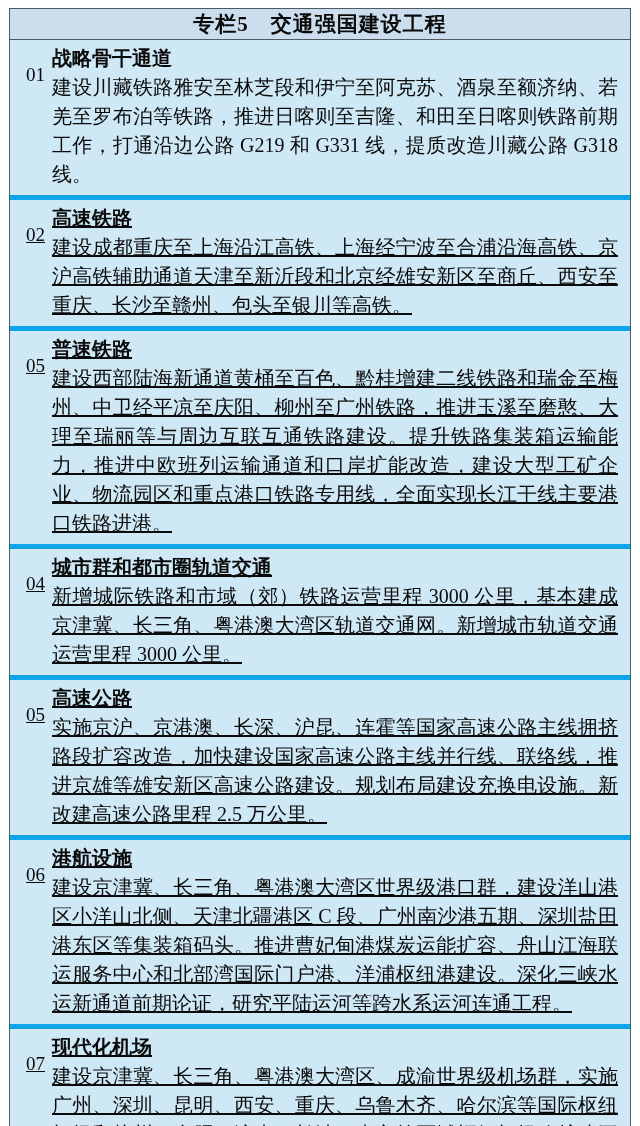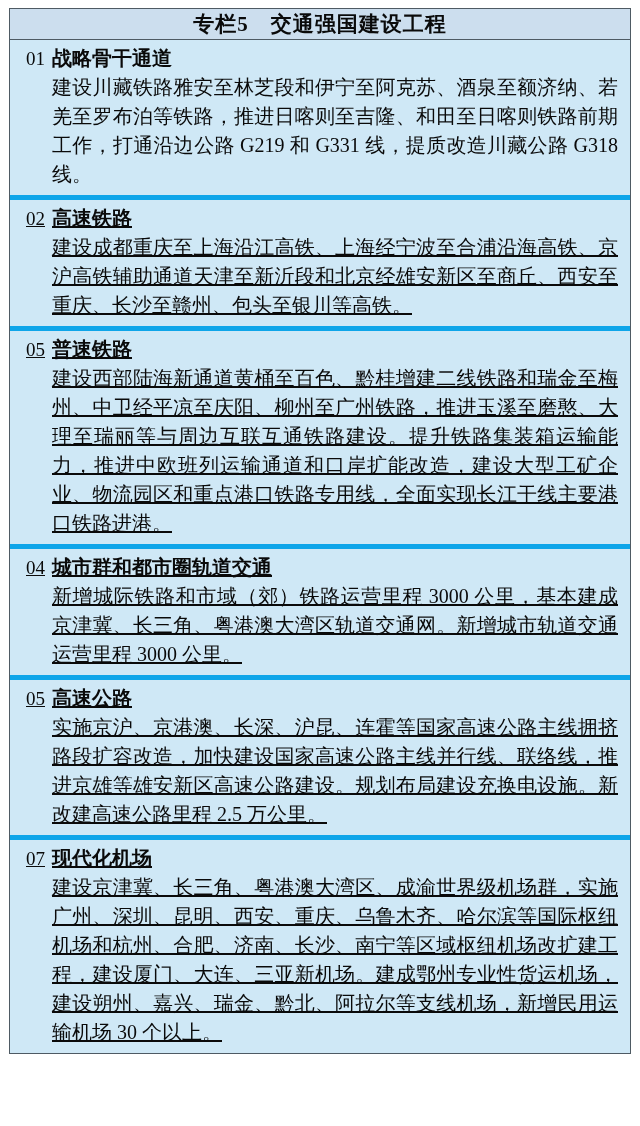--- a/index.html
+++ b/index.html
@@ -39,20 +39,21 @@
   .row + .row {
     border-top: 5px solid #0ea5e9;
     text-decoration: underline;
   }
   .row-num {
     font-size: 19px;
     line-height: 29px;
     text-align: left;
     padding-left: 6px;
     white-space: nowrap;
+    margin-top: 16px;
   }
   .row-content { min-width: 0; }
   .row-heading {
     font-weight: bold;
     font-size: 20px;
     line-height: 29px;
   }
   .row-body {
     font-size: 20px;
     line-height: 29px;
@@ -101,20 +102,27 @@
     </div>
 
     <div class="row">
       <div class="row-num">05</div>
       <div class="row-content">
         <div class="row-heading">高速公路</div>
         <div class="row-body">实施京沪、京港澳、长深、沪昆、连霍等国家高速公路主线拥挤路段扩容改造，加快建设国家高速公路主线并行线、联络线，推进京雄等雄安新区高速公路建设。规划布局建设充换电设施。新改建高速公路里程 2.5 万公里。</div>
       </div>
     </div>
 
+    <div class="row">
+      <div class="row-num">06</div>
+      <div class="row-content">
+        <div class="row-heading">港航设施</div>
+        <div class="row-body">建设京津冀、长三角、粤港澳大湾区世界级港口群，建设洋山港区小洋山北侧、天津北疆港区 C 段、广州南沙港五期、深圳盐田港东区等集装箱码头。推进曹妃甸港煤炭运能扩容、舟山江海联运服务中心和北部湾国际门户港、洋浦枢纽港建设。深化三峡水运新通道前期论证，研究平陆运河等跨水系运河连通工程。</div>
+      </div>
+    </div>
 
     <div class="row">
       <div class="row-num">07</div>
       <div class="row-content">
         <div class="row-heading">现代化机场</div>
         <div class="row-body">建设京津冀、长三角、粤港澳大湾区、成渝世界级机场群，实施广州、深圳、昆明、西安、重庆、乌鲁木齐、哈尔滨等国际枢纽机场和杭州、合肥、济南、长沙、南宁等区域枢纽机场改扩建工程，建设厦门、大连、三亚新机场。建成鄂州专业性货运机场，建设朔州、嘉兴、瑞金、黔北、阿拉尔等支线机场，新增民用运输机场 30 个以上。</div>
       </div>
     </div>
 
   </div>

